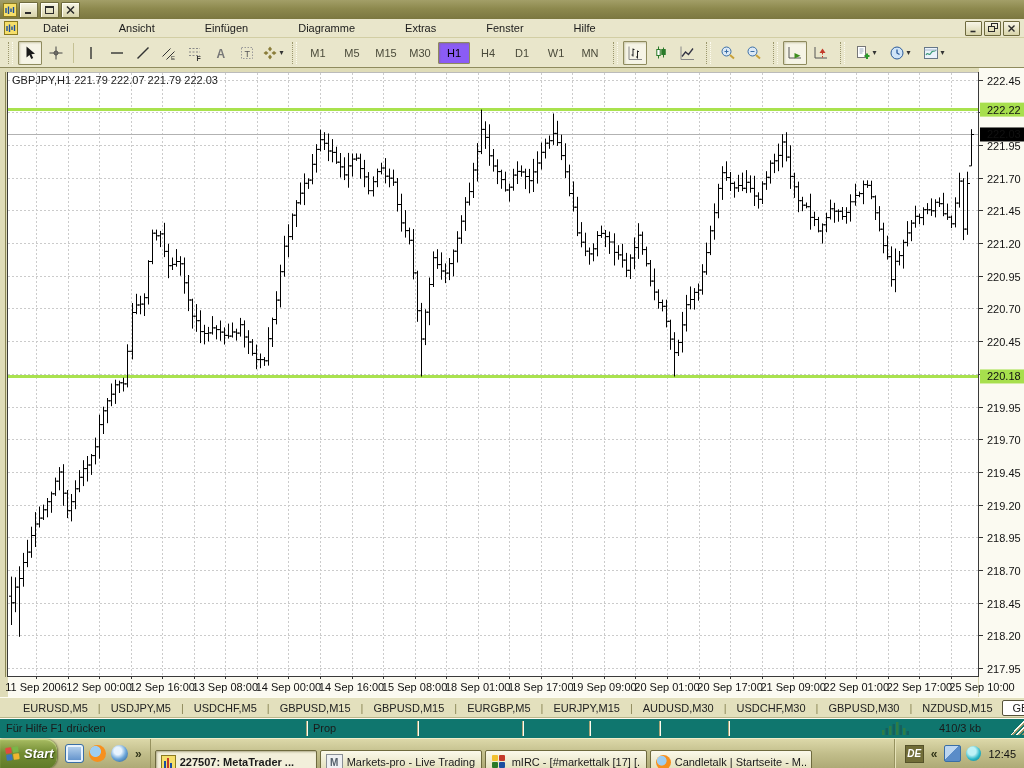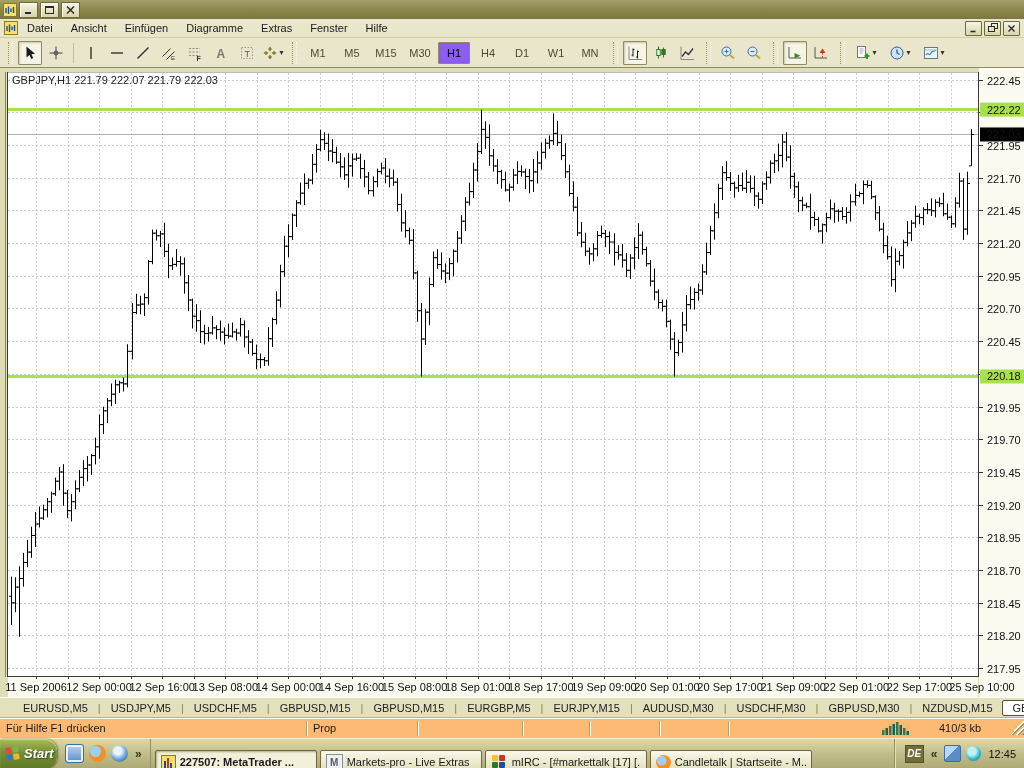--- a/index.html
+++ b/index.html
@@ -18,21 +18,21 @@
     box-shadow:inset 1px 1px 0 #fffef2;border-radius:1px;}
   .winbtn svg{display:block;}
   .mdirow{display:flex;}
   .mdibtn{width:15px;height:13px;margin-left:2px;display:flex;align-items:center;justify-content:center;
     background:linear-gradient(#f7f5e6,#d8d4aa);border:1px solid #6e6a3e;border-radius:1px;}
 
   
   #menubar{position:absolute;left:0;top:19px;width:1024px;height:19px;background:#e9e6cb;
     display:flex;align-items:center;padding:0 4px;box-sizing:border-box;border-bottom:1px solid #d2cea4;}
   #menu-items{display:flex;flex:1;}
-  .menu-item{padding:2px 9px;}
+  .menu-item{padding:2px 25px;}
 
   
   #toolbar{position:absolute;left:0;top:38px;width:1024px;height:30px;background:#e9e6cb;
     border-bottom:1px solid #8f8b5e;display:flex;align-items:center;box-sizing:border-box;padding-left:2px;}
   .grip{width:3px;height:22px;margin:0 4px 0 6px;border-left:1px dotted #9b976c;border-right:1px dotted #fdfcf0;}
   .tbtn{width:22px;height:22px;display:flex;align-items:center;justify-content:center;border:1px solid transparent;border-radius:1px;margin:0 1px;}
   .tbtn.sel{background:#f6f4e6;border:1px solid #8f8b5e;box-shadow:inset 1px 1px 2px rgba(120,115,60,.35);}
   .tftn{min-width:24px;height:20px;padding:0 3px;display:flex;align-items:center;justify-content:center;
     border:1px solid transparent;color:#4a4a3a;font-size:11px;margin:0 1px;border-radius:1px;}
   .tftn.sel{background:#8b5cf6;border:1px solid #8f8b5e;box-shadow:inset 1px 1px 2px rgba(120,115,60,.35);color:#000;}
@@ -50,21 +50,21 @@
 
   
   #tabbar{position:absolute;left:0;top:697px;width:1024px;height:20px;background:#e3e0bd;
     border-top:1px solid #fdfcf0;display:flex;align-items:center;justify-content:space-between;box-sizing:border-box;}
   #tabs{display:flex;align-items:center;padding-left:14px;height:100%;}
   .tab{padding:2px 9px;white-space:nowrap;color:#222;}
   .tab.active{background:#fff;border:1px solid #55523a;border-radius:2px;padding:1px 10px;}
   .tabsep{color:#8a8656;padding:0 1px;}
 
   
-  #statusbar{position:absolute;left:0;top:717px;width:1024px;height:21px;background:#fdba74;
+  #statusbar{position:absolute;left:0;top:717px;width:1024px;height:21px;background:#0f766e;
     border-top:1px solid #b9b58a;box-shadow:inset 0 1px 0 #fdfcf0;display:flex;align-items:center;box-sizing:border-box;}
   .spanel{height:15px;display:flex;align-items:center;padding:0 6px;box-sizing:border-box;white-space:nowrap;overflow:hidden;}
   .ssep{width:1px;height:15px;background:#a8a478;box-shadow:1px 0 0 #fdfcf0;}
   #grip{width:14px;height:14px;margin-left:2px;
     background:linear-gradient(135deg,transparent 50%,#fdfcf0 50%,#fdfcf0 57%,#9a9668 57%,#9a9668 64%,transparent 64%,transparent 71%,#fdfcf0 71%,#fdfcf0 78%,#9a9668 78%,#9a9668 85%,transparent 85%,transparent 92%,#9a9668 92%);}
 
   
   #taskbar{position:absolute;left:0;top:738px;width:1024px;height:30px;
     background:linear-gradient(to bottom,#dcd8a9,#c2be8b 50%,#aeaa76);
     border-top:1px solid #f0edc8;display:flex;align-items:center;box-sizing:border-box;}
@@ -546,21 +546,21 @@
         <div class="task active">
           <span class="ticon i-mt">
             <i style="height:7px;background:#1a4ea0"></i>
             <i style="height:10px;background:#c43a2a"></i>
             <i style="height:5px;background:#1a4ea0"></i>
           </span>
           <span class="tlabel">227507: MetaTrader ...</span>
         </div>
         <div class="task">
           <span class="ticon i-mk">M</span>
-          <span class="tlabel">Markets-pro - Live Extras</span>
+          <span class="tlabel">Markets-pro - Live Trading</span>
         </div>
         <div class="task">
           <span class="ticon i-mirc">
             <i style="background:#f2c12e"></i>
             <i style="background:#c43a2a"></i>
             <i style="background:#2a7a2a"></i>
             <i style="background:#1a4ea0"></i>
           </span>
           <span class="tlabel">mIRC - [#markettalk [17] [...</span>
         </div>

